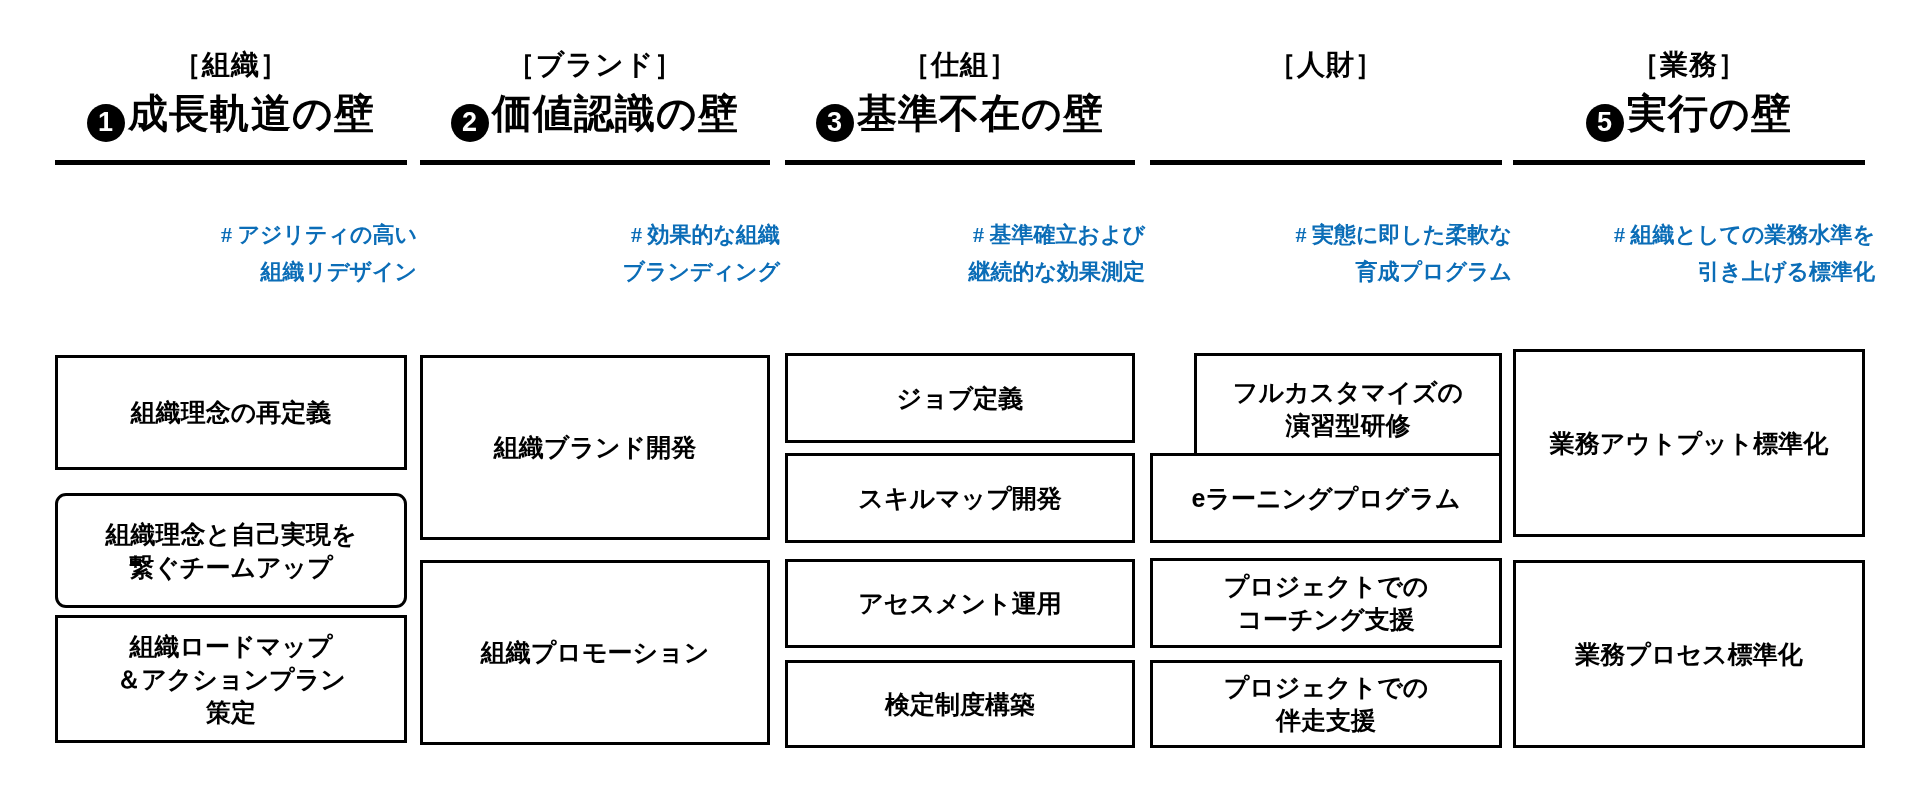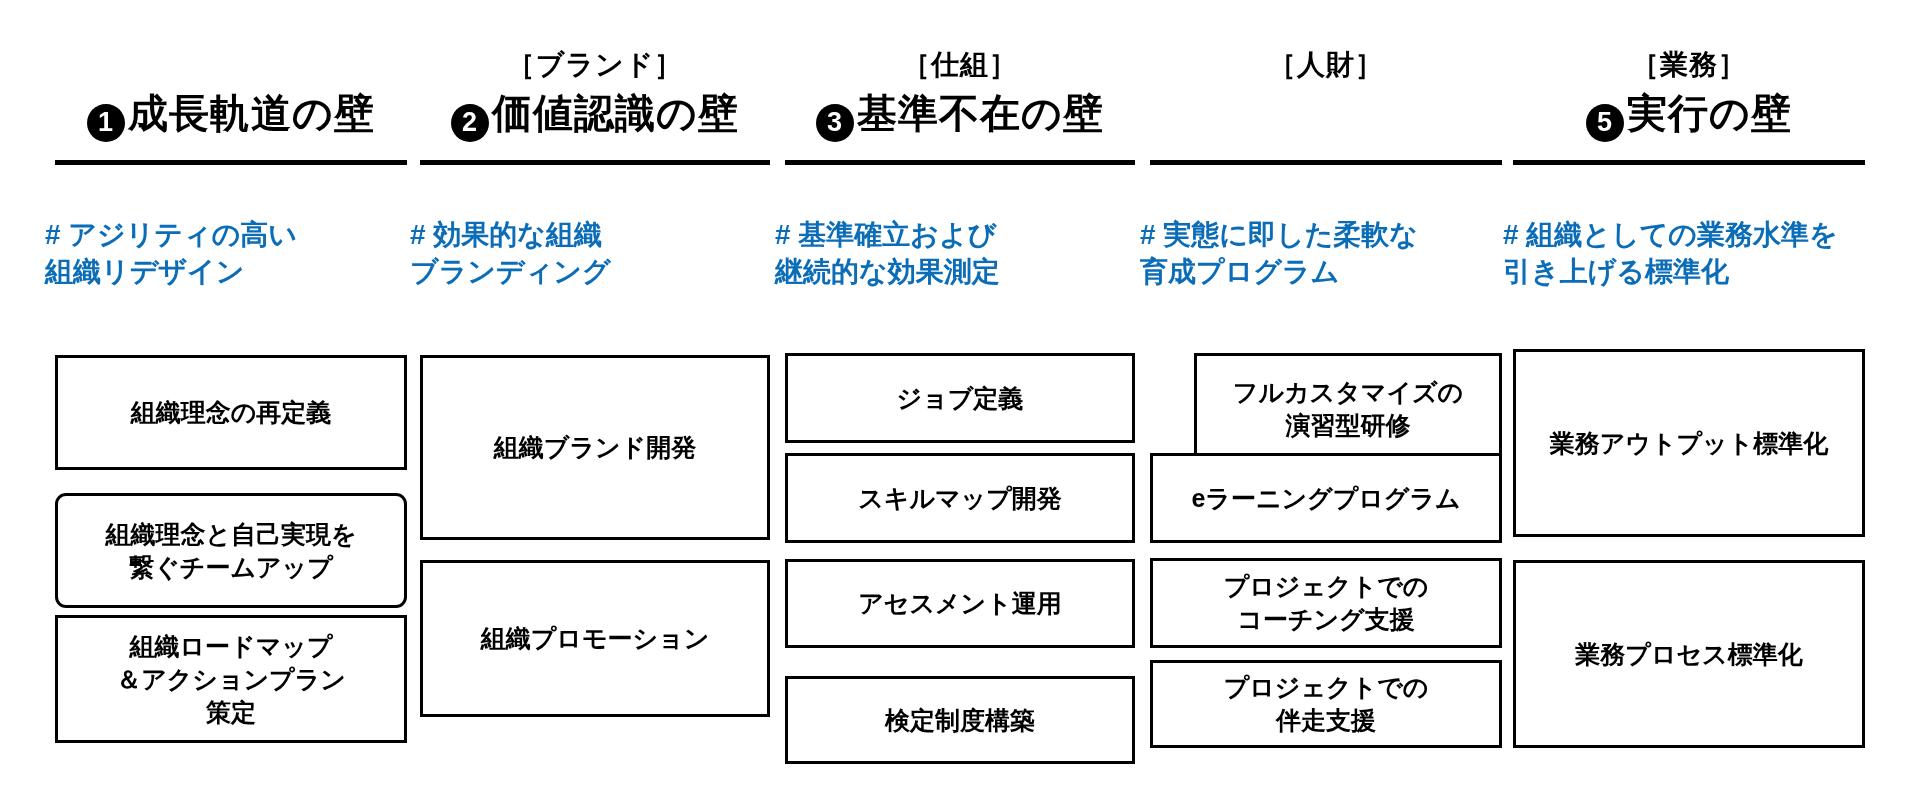--- a/index.html
+++ b/index.html
@@ -29,69 +29,70 @@
     background: #000; color: #fff; font-size: 27px; font-weight: 700;
     align-items: center; justify-content: center;
     vertical-align: -4px; margin-right: 3px;
   }
   .rule {
     position: absolute; top: 160px; left: 0; right: 0; height: 5px;
     background: #000;
   }
   .hashtag {
     position: absolute; top: 216px; left: -10px; right: -10px;
-    text-align: left; font-size: 28px; line-height: 37px;
-    font-weight: 600; color: var(--accent); white-space: pre-line;
+    text-align: right; font-size: 22px; line-height: 37px;
+    font-weight: 600; color: var(--accent); white-space: pre-line; font-family: Liberation Serif, serif;
   }
   .box {
     position: absolute; left: 0; right: 0;
     border: 3px solid #000; background: #fff;
     display: flex; align-items: center; justify-content: center;
     text-align: center; font-size: 25px; line-height: 33px;
     font-weight: 700; white-space: pre-line;
   }
 </style>
 </head>
 <body>
 
 <div class="stage">
 
   <div class="col" style="left:55px; width:352px;">
+    <div class="category">［組織］</div>
     <div class="title"><span class="badge">1</span><span>成長軌道の壁</span></div>
     <div class="rule"></div>
     <div class="hashtag"># アジリティの高い
 組織リデザイン</div>
     <div class="box" style="top:355px; height:115px;">組織理念の再定義</div>
     <div class="box" style="top:493px; height:115px;border-radius:11px;">組織理念と自己実現を
 繋ぐチームアップ</div>
     <div class="box" style="top:615px; height:128px;">組織ロードマップ
 ＆アクションプラン
 策定</div>
   </div>
 
   <div class="col" style="left:420px; width:350px;">
     <div class="category">［ブランド］</div>
     <div class="title"><span class="badge">2</span><span>価値認識の壁</span></div>
     <div class="rule"></div>
     <div class="hashtag"># 効果的な組織
 ブランディング</div>
     <div class="box" style="top:355px; height:185px;">組織ブランド開発</div>
-    <div class="box" style="top:560px; height:157px;">組織プロモーション</div>
+    <div class="box" style="top:560px; height:185px;">組織プロモーション</div>
   </div>
 
   <div class="col" style="left:785px; width:350px;">
     <div class="category">［仕組］</div>
     <div class="title"><span class="badge">3</span><span>基準不在の壁</span></div>
     <div class="rule"></div>
     <div class="hashtag"># 基準確立および
 継続的な効果測定</div>
     <div class="box" style="top:353px; height:90px;">ジョブ定義</div>
     <div class="box" style="top:453px; height:90px;">スキルマップ開発</div>
     <div class="box" style="top:559px; height:89px;">アセスメント運用</div>
-    <div class="box" style="top:676px; height:88px;">検定制度構築</div>
+    <div class="box" style="top:660px; height:88px;">検定制度構築</div>
   </div>
 
   <div class="col" style="left:1150px; width:352px;">
     <div class="category">［人財］</div>
     <div class="rule"></div>
     <div class="hashtag"># 実態に即した柔軟な
 育成プログラム</div>
     <div class="box" style="top:353px; height:111px;margin-left:44px;">フルカスタマイズの
 演習型研修</div>
     <div class="box" style="top:453px; height:90px;">eラーニングプログラム</div>

